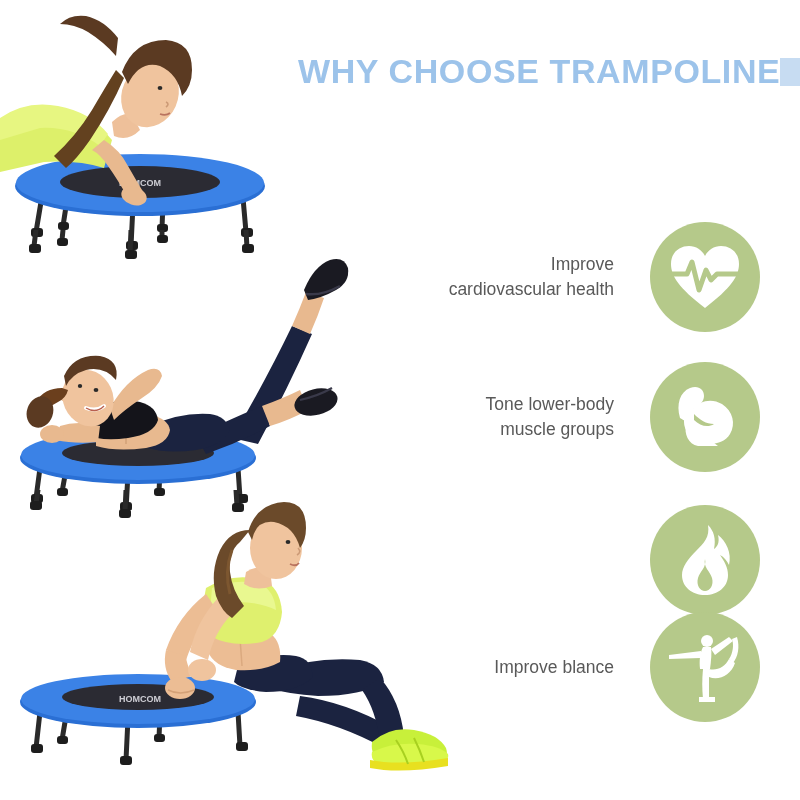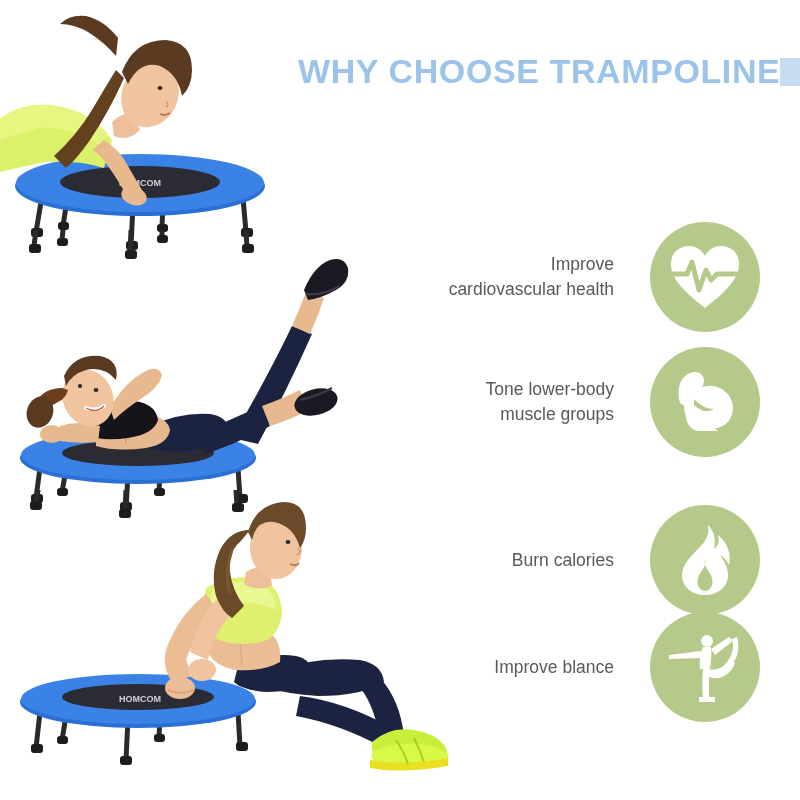--- a/index.html
+++ b/index.html
@@ -291,39 +291,38 @@
     <div class="benefit-label">Improve
 cardiovascular health</div>
     <div class="benefit-icon">
       <svg width="72" height="66" viewBox="0 0 72 66">
         <path d="M36 64 C10 44 2 32 2 20 C2 8 11 2 20 2 C27 2 33 6 36 12 C39 6 45 2 52 2 C61 2 70 8 70 20 C70 32 62 44 36 64 Z" fill="#ffffff"></path>
         <path d="M0 30 L18 30 L23 18 L30 46 L37 26 L42 36 L48 30 L72 30" fill="none" stroke="#b5c98a" stroke-width="5" stroke-linecap="round" stroke-linejoin="round"></path>
       </svg>
     </div>
   </div>
 
-  <div class="benefit-row" style="top:343px;">
+  <div class="benefit-row" style="top:358px;">
     <div class="benefit-label">Tone lower-body
 muscle groups</div>
     <div class="benefit-icon">
       <svg width="70" height="66" viewBox="0 0 70 66">
 
         <path d="M10 34 C6 20 10 8 20 4 C28 1 34 5 34 12 C34 18 29 21 25 24 C20 28 18 34 20 40 Z" fill="#ffffff"></path>
 
         <path d="M22 26 C30 16 42 14 52 20 C63 27 66 40 60 50 C54 60 40 62 30 58 C20 54 14 46 14 38 C14 32 17 28 22 26 Z" fill="#ffffff"></path>
 
         <path d="M16 40 C14 50 18 60 28 62 L48 62 C40 56 34 48 32 40 Z" fill="#ffffff"></path>
 
         <path d="M24 30 C30 36 36 40 44 40 C38 44 30 42 24 36 Z" fill="#b5c98a"></path>
       </svg>
     </div>
   </div>
 
   <div class="benefit-row" style="top:501px;">
-    <div class="benefit-label">Burn calories</div>
     <div class="benefit-icon">
       <svg width="62" height="70" viewBox="0 0 62 70">
 
         <path d="M34 0 C36 12 30 18 22 26 C14 34 8 42 8 50 C8 62 18 70 31 70 C44 70 54 62 54 50
                  C54 42 50 36 46 30 C50 32 53 36 55 40 C58 28 52 16 44 10 C46 18 43 22 40 24
                  C42 14 40 6 34 0 Z" fill="#ffffff"></path>
 
         <path d="M31 34 C33 42 26 46 24 53 C22 60 26 66 31 66 C36 66 40 60 38 53 C36 46 29 42 31 34 Z" fill="#b5c98a"></path>
       </svg>
     </div>

